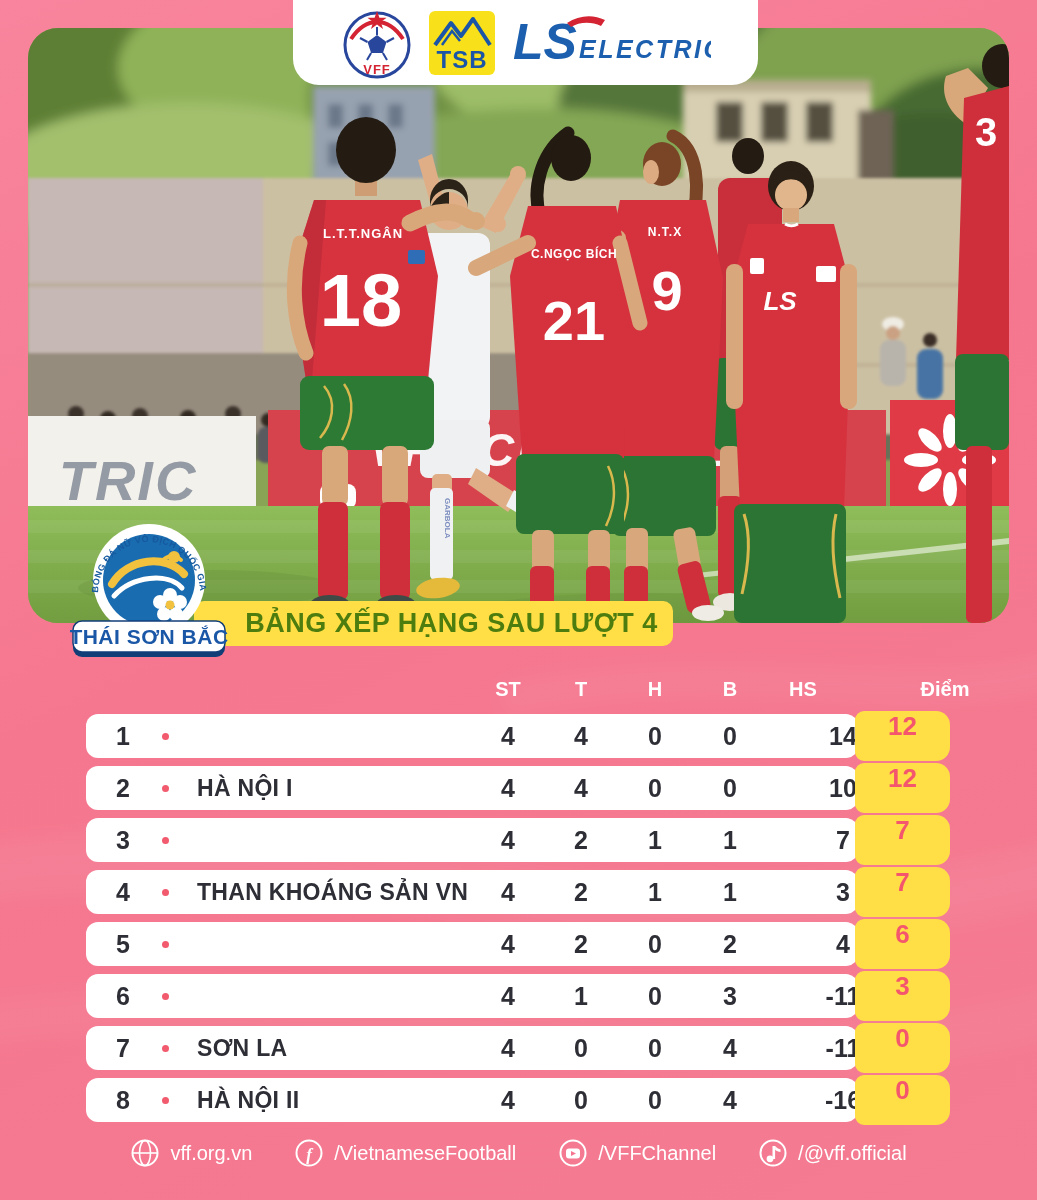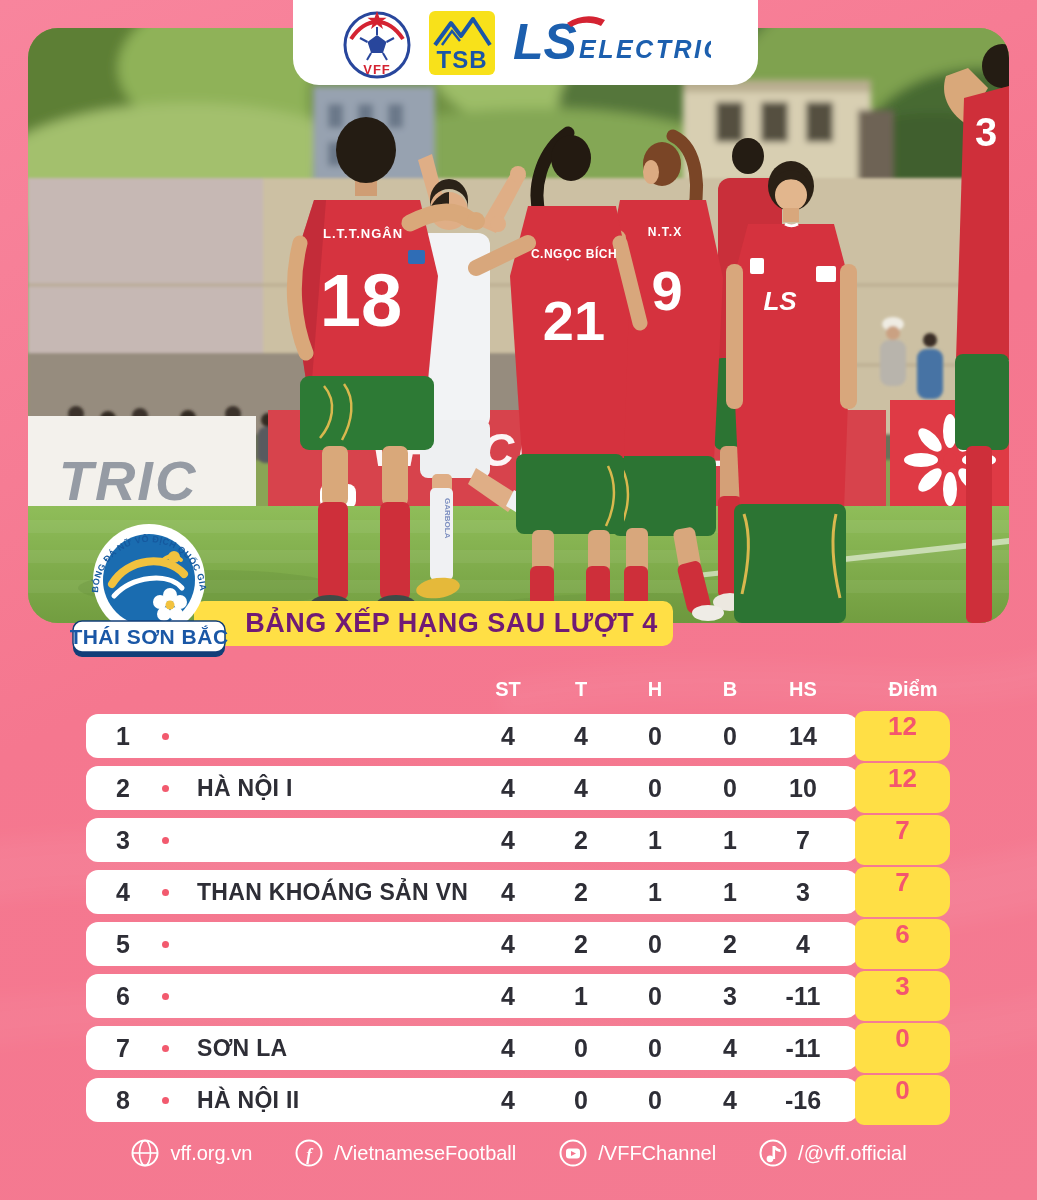--- a/index.html
+++ b/index.html
@@ -8,34 +8,34 @@
     font-family:"Liberation Sans", sans-serif;}
   .waves{position:absolute;left:0;top:0;z-index:0;}
   .photo{position:absolute;left:28px;top:28px;width:981px;height:595px;border-radius:30px;
     overflow:hidden;z-index:1;background:#8aa455;}
   .logo-card{position:absolute;left:293px;top:0;width:465px;height:85px;background:#ffffff;
     border-radius:0 0 26px 26px;display:flex;align-items:center;justify-content:center;gap:15px;z-index:3;}
   .badge{position:absolute;left:70px;top:522px;width:158px;height:140px;z-index:5;}
   .banner{position:absolute;left:194px;top:601px;width:479px;height:45px;background:#ffdf45;
     border-radius:10px;z-index:4;display:flex;align-items:center;justify-content:center;
     padding-left:36px;box-sizing:border-box;}
-  .banner span{font-size:27px;font-weight:800;color:#701a75;letter-spacing:.5px;}
+  .banner span{font-size:27px;font-weight:800;color:#4d7c0f;letter-spacing:.5px;}
   .thead{position:absolute;top:678px;left:0;width:1037px;height:26px;z-index:2;text-decoration:underline;}
   .thead span{position:absolute;transform:translateX(-50%);color:#ffffff;font-weight:700;font-size:20px;}
-  .c1{left:508px}.c2{left:581px}.c3{left:655px}.c4{left:730px}.c5{left:803px}.c6{left:913px}
+  .c1{left:508px}.c2{left:581px}.c3{left:655px}.c4{left:730px}.c5{left:803px}.c6{left:945px}
   .row{position:absolute;left:86px;width:864px;height:44px;z-index:2;}
   .row .white{position:absolute;left:0;top:0;width:772px;height:44px;background:#ffffff;border-radius:12px;}
   .row .pts{position:absolute;left:769px;top:-3px;width:95px;height:50px;background:#ffdf45;
     border-radius:9px 14px 14px 9px;display:flex;align-items:flex-start;justify-content:center;}
   .row .pts span{color:#f4566e;font-weight:800;font-size:26px;}
   .rank{position:absolute;left:37px;top:50%;transform:translate(-50%,-50%);font-weight:700;font-size:25px;color:#2e2e36;}
   .dot{position:absolute;left:76px;top:50%;width:7px;height:7px;margin-top:-3px;border-radius:50%;background:#f25a6e;}
   .team{position:absolute;left:111px;top:50%;transform:translateY(-50%);font-weight:700;font-size:23px;color:#2e2e36;letter-spacing:.3px;white-space:nowrap;}
   .stat{position:absolute;top:50%;transform:translate(-50%,-50%);font-weight:700;font-size:25px;color:#2e2e36;}
-  .s1{left:422px}.s2{left:495px}.s3{left:569px}.s4{left:644px}.s5{left:717px}
+  .s1{left:422px}.s2{left:495px}.s3{left:569px}.s4{left:644px}.s5{left:757px}
   .footer{position:absolute;left:0;top:1138px;width:1037px;display:flex;justify-content:center;
     align-items:center;gap:42px;z-index:2;}
   .fitem{display:flex;align-items:center;gap:10px;color:#ffffff;font-size:20px;font-weight:500;}
   .ficon{width:30px;height:30px;flex:0 0 auto;}
 </style>
 </head>
 <body>
 
 <div id="canvas">
 

